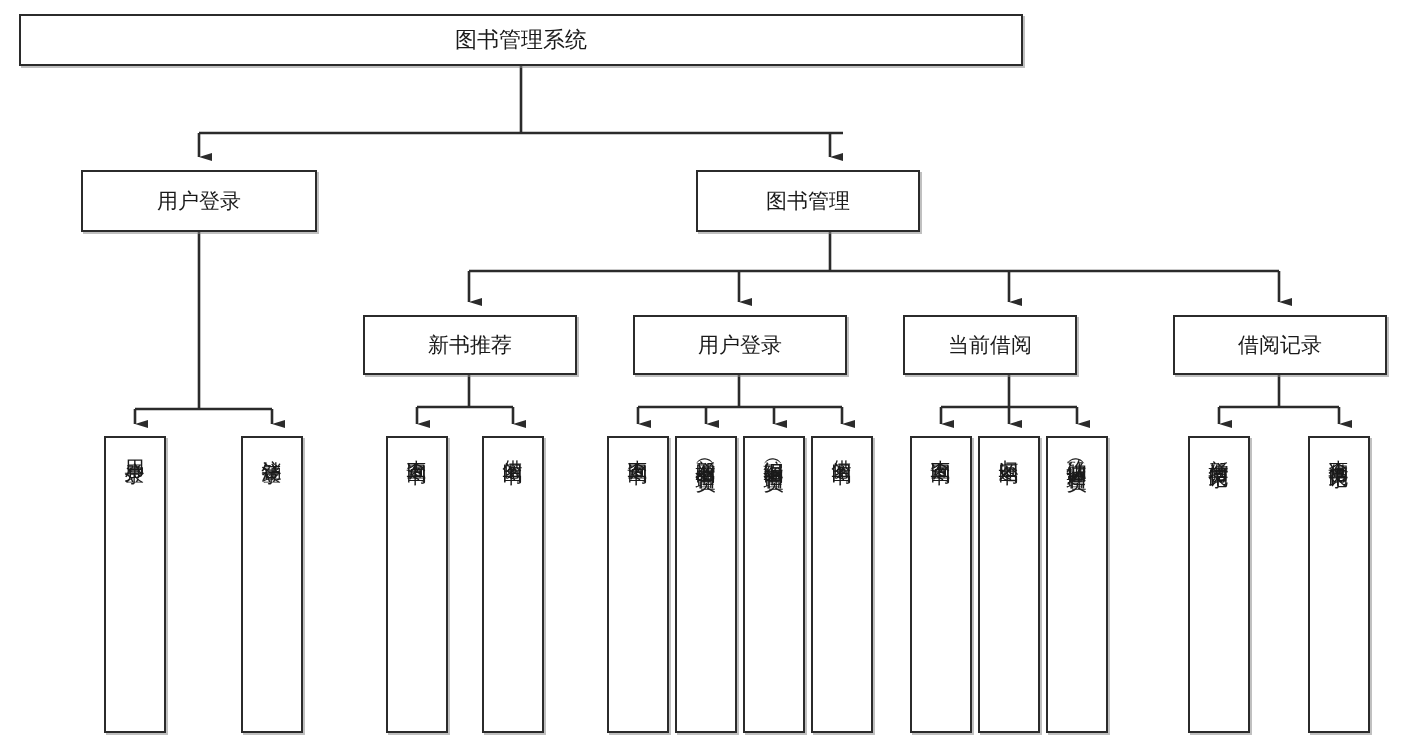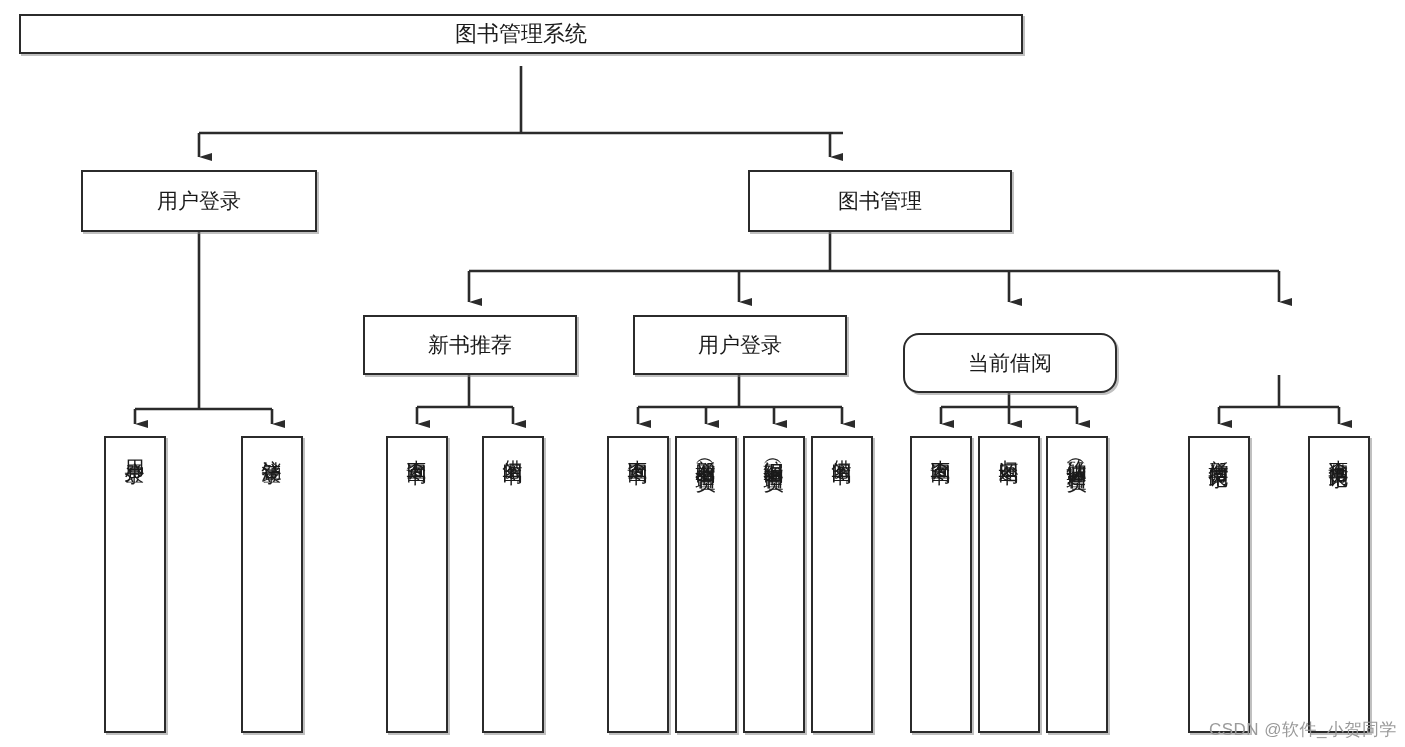--- a/index.html
+++ b/index.html
@@ -116,39 +116,42 @@
       <path d="M1009,407 L1009,424" marker-end="url(#arrow)"></path>
       <path d="M1077,407 L1077,424" marker-end="url(#arrow)"></path>
 
       <path d="M1279,375 L1279,407"></path>
       <path d="M1219,407 L1339,407"></path>
       <path d="M1219,407 L1219,424" marker-end="url(#arrow)"></path>
       <path d="M1339,407 L1339,424" marker-end="url(#arrow)"></path>
     </g>
   </svg>
 
-  <div class="node root" style="left:19px; top:14px; width:1004px; height:40px;">
+  <div class="node root" style="left:19px; top:14px; width:1004px; height:52px;">
     <span class="label">图书管理系统</span>
   </div>
 
   <div class="node lvl2" style="left:81px; top:170px; width:236px; height:62px;">
     <span class="label">用户登录</span>
   </div>
-  <div class="node lvl2" style="left:748px; top:170px; width:264px; height:62px;">
+  <div class="node lvl2" style="left:696px; top:170px; width:224px; height:62px;">
     <span class="label">图书管理</span>
   </div>
 
   <div class="node lvl3" style="left:363px; top:315px; width:214px; height:60px;">
     <span class="label">新书推荐</span>
   </div>
   <div class="node lvl3" style="left:633px; top:315px; width:214px; height:60px;">
     <span class="label">用户登录</span>
   </div>
-  <div class="node lvl3" style="left:903px; top:333px; width:214px; height:60px;border-radius:16px;">
+  <div class="node lvl3" style="left:903px; top:315px; width:174px; height:60px;">
     <span class="label">当前借阅</span>
+  </div>
+  <div class="node lvl3" style="left:1173px; top:315px; width:214px; height:60px;">
+    <span class="label">借阅记录</span>
   </div>
 
   <div class="node leaf" style="left:104px; top:436px; width:62px; height:297px;">
     <span class="label">用户登录</span>
   </div>
   <div class="node leaf" style="left:241px; top:436px; width:62px; height:297px;">
     <span class="label">注销登录</span>
   </div>
 
   <div class="node leaf" style="left:386px; top:436px; width:62px; height:297px;">
@@ -181,15 +184,14 @@
     <span class="label">确认归还（管理员）</span>
   </div>
 
   <div class="node leaf" style="left:1188px; top:436px; width:62px; height:297px;">
     <span class="label">新增借阅记录</span>
   </div>
   <div class="node leaf" style="left:1308px; top:436px; width:62px; height:297px;">
     <span class="label">查询借阅记录</span>
   </div>
 
-  <div id="watermark">CSDN @软件_小贺同学</div>
 
 </div>
 
 </body></html>

